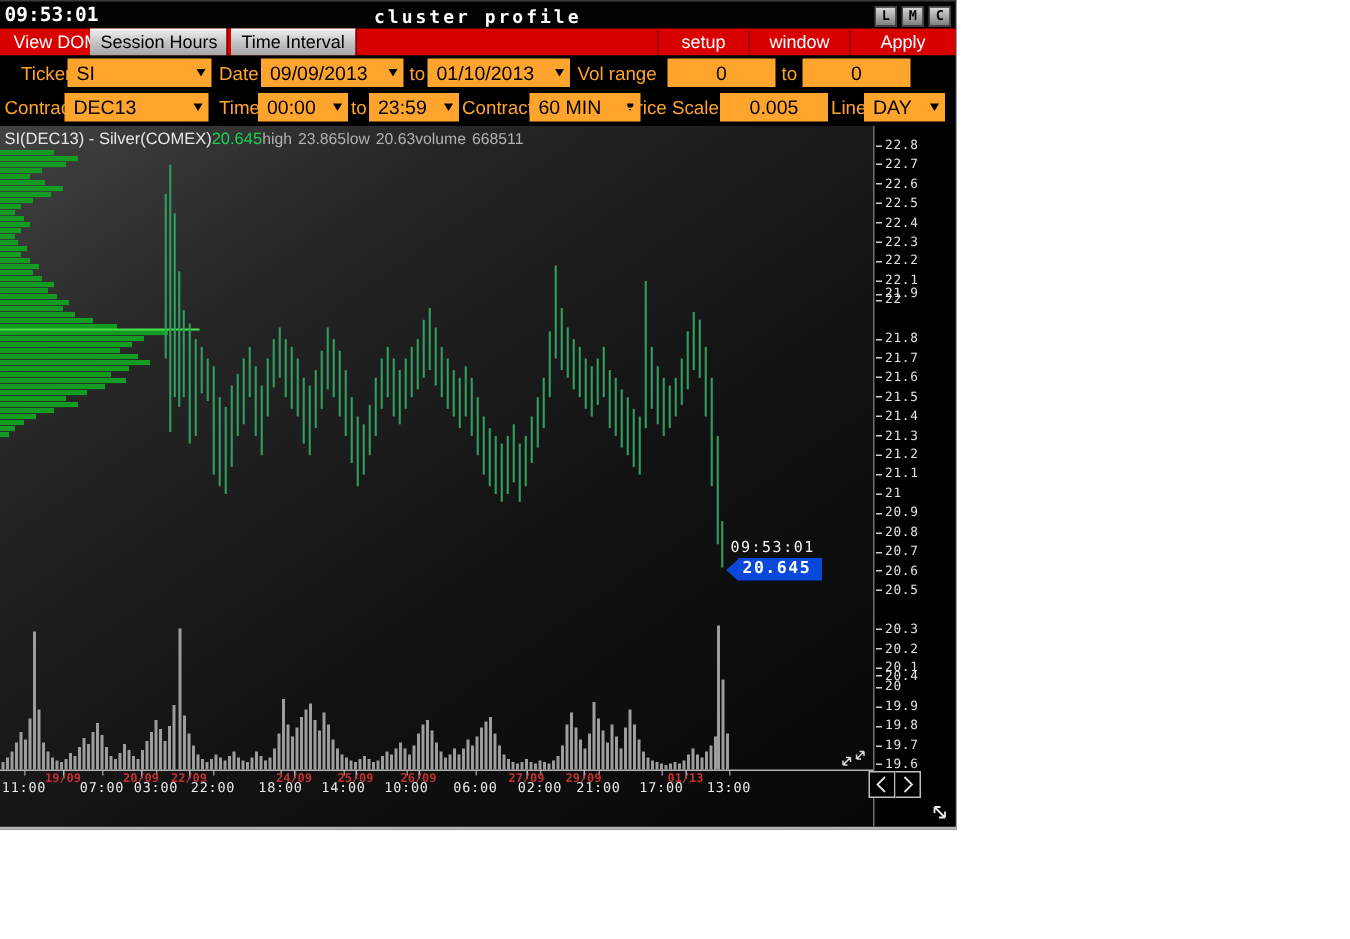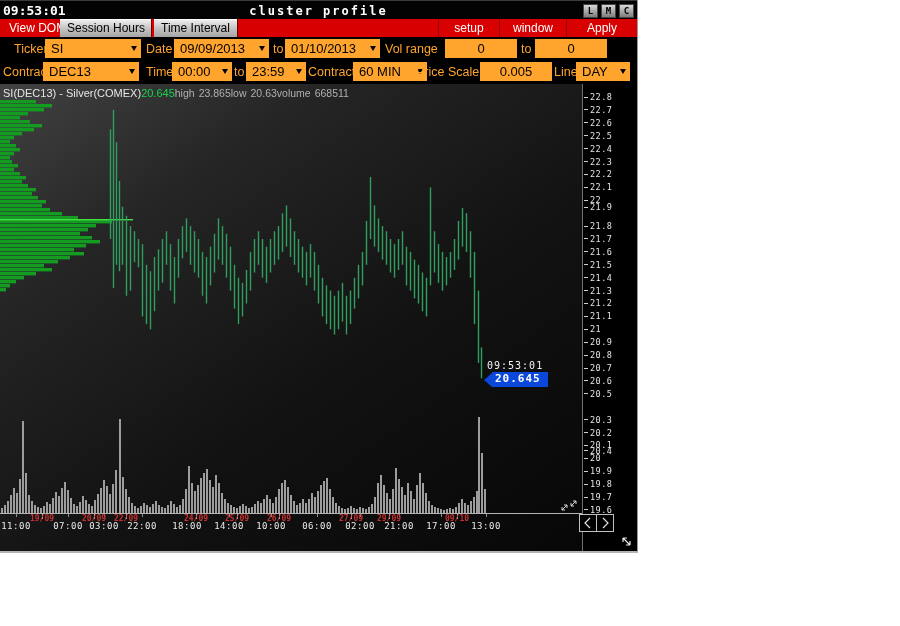--- a/index.html
+++ b/index.html
@@ -504,21 +504,21 @@
 
     <div id="timeaxis">
         <div class="dlabel" style="left: 42px;">19/09</div>
         <div class="dlabel" style="left: 94px;">20/09</div>
         <div class="dlabel" style="left: 126px;">22/09</div>
         <div class="dlabel" style="left: 196px;">24/09</div>
         <div class="dlabel" style="left: 237px;">25/09</div>
         <div class="dlabel" style="left: 279px;">26/09</div>
         <div class="dlabel" style="left: 351px;">27/09</div>
         <div class="dlabel" style="left: 389px;">29/09</div>
-        <div class="dlabel" style="left: 457px;">09/10</div>
+        <div class="dlabel" style="left: 457px;">01/13</div>
         <div class="tlabel" style="left: 16px;">11:00</div>
         <div class="tlabel" style="left: 68px;">07:00</div>
         <div class="tlabel" style="left: 104px;">03:00</div>
         <div class="tlabel" style="left: 142px;">22:00</div>
         <div class="tlabel" style="left: 187px;">18:00</div>
         <div class="tlabel" style="left: 229px;">14:00</div>
         <div class="tlabel" style="left: 271px;">10:00</div>
         <div class="tlabel" style="left: 317px;">06:00</div>
         <div class="tlabel" style="left: 360px;">02:00</div>
         <div class="tlabel" style="left: 399px;">21:00</div>
@@ -544,21 +544,21 @@
     <div>
         <div class="ylabel" style="top: 8px;">22.8</div>
         <div class="ylabel" style="top: 20.906px;">22.7</div>
         <div class="ylabel" style="top: 33.812px;">22.6</div>
         <div class="ylabel" style="top: 46.718px;">22.5</div>
         <div class="ylabel" style="top: 59.624px;">22.4</div>
         <div class="ylabel" style="top: 72.53px;">22.3</div>
         <div class="ylabel" style="top: 85.436px;">22.2</div>
         <div class="ylabel" style="top: 98.342px;">22.1</div>
         <div class="ylabel" style="top: 111.248px;">22</div>
-        <div class="ylabel" style="top: 118px; text-align: center;">21.9</div>
+        <div class="ylabel" style="top: 107px; text-align: center;">21.9</div>
         <div class="ylabel" style="top: 137.06px;">21.8</div>
         <div class="ylabel" style="top: 149.966px;">21.7</div>
         <div class="ylabel" style="top: 162.872px;">21.6</div>
         <div class="ylabel" style="top: 175.778px;">21.5</div>
         <div class="ylabel" style="top: 188.684px;">21.4</div>
         <div class="ylabel" style="top: 201.59px;">21.3</div>
         <div class="ylabel" style="top: 214.496px;">21.2</div>
         <div class="ylabel" style="top: 227.402px;">21.1</div>
         <div class="ylabel" style="top: 240.308px;">21</div>
         <div class="ylabel" style="top: 253.214px;">20.9</div>

